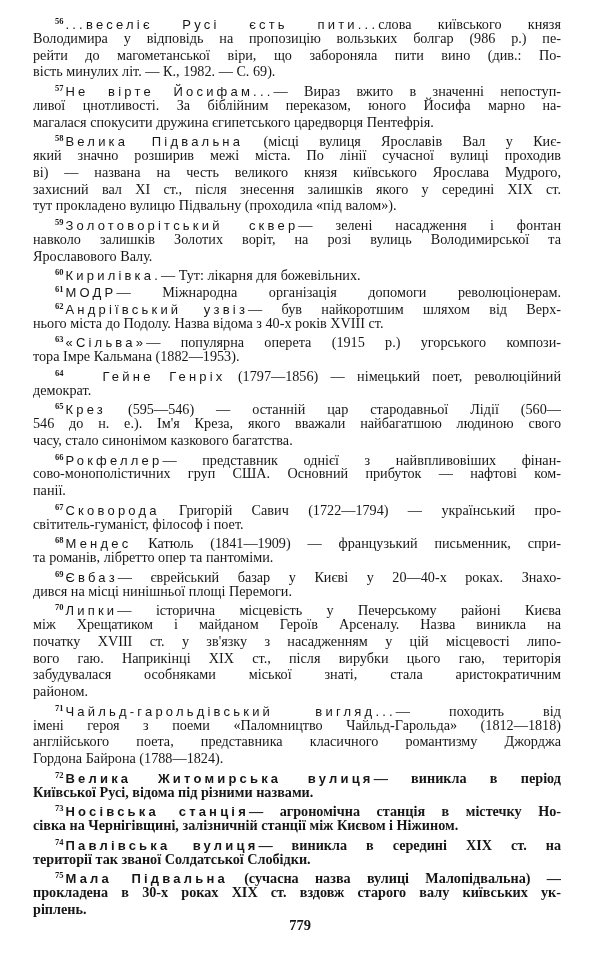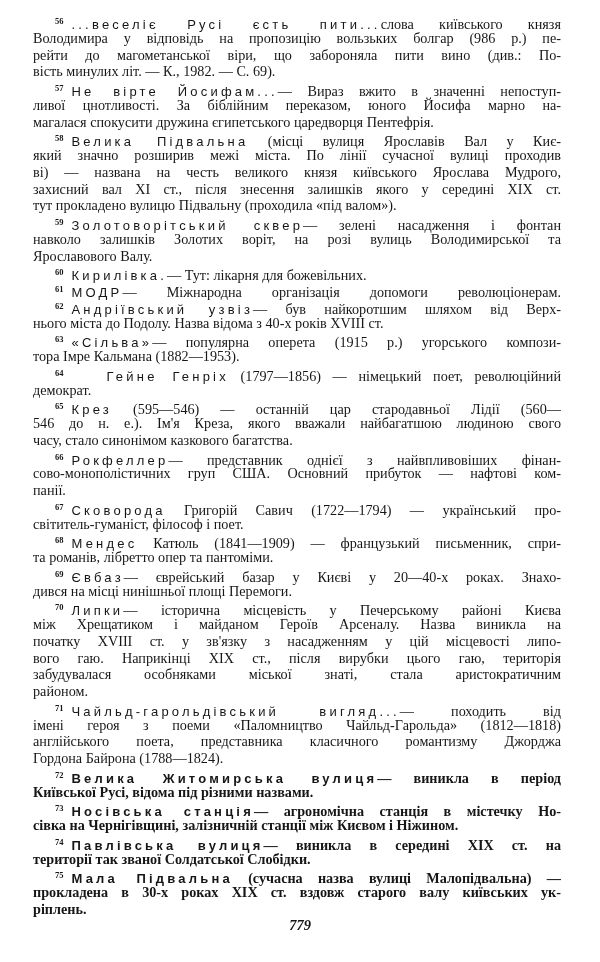--- a/index.html
+++ b/index.html
@@ -11,28 +11,27 @@
     .page {
       position: absolute; left: 33px; top: 13px; width: 528px;
     }
     .line {
       height: 16.75px; line-height: 16.75px; font-size: 14.2px;
       white-space: nowrap; text-align: justify; text-align-last: justify;
       overflow: visible;
     }
     .line.last { text-align-last: left; }
     .line.indent { padding-left: 22px; }
-    .num { font-size: 8.5px; vertical-align: 5px; font-weight: bold; margin-right: 8px; }
+    .num { font-size: 8.5px; vertical-align: 5px; font-weight: bold; margin-right: 2px; }
     .term { letter-spacing: 3.2px; font-family: "Liberation Sans", "DejaVu Sans", sans-serif; font-size: 13px; }
     .bold { font-weight: bold; }
     .pagenum {
       position: absolute; left: 0; width: 600px; top: 917px;
       text-align: center; font-weight: bold; font-size: 14.5px;
       font-family: "Liberation Serif", serif;
-      font-style: italic;
     }
   </style>
 </head>
 <body>
 
 <div class="page">
 
   <div>
     <div class="line indent"><span class="num">56</span><span class="term">...веселіє Русі єсть пити...</span><span>слова київського князя</span></div>
     <div class="line">Володимира у відповідь на пропозицію вользьких болгар (986 р.) пе-</div>

